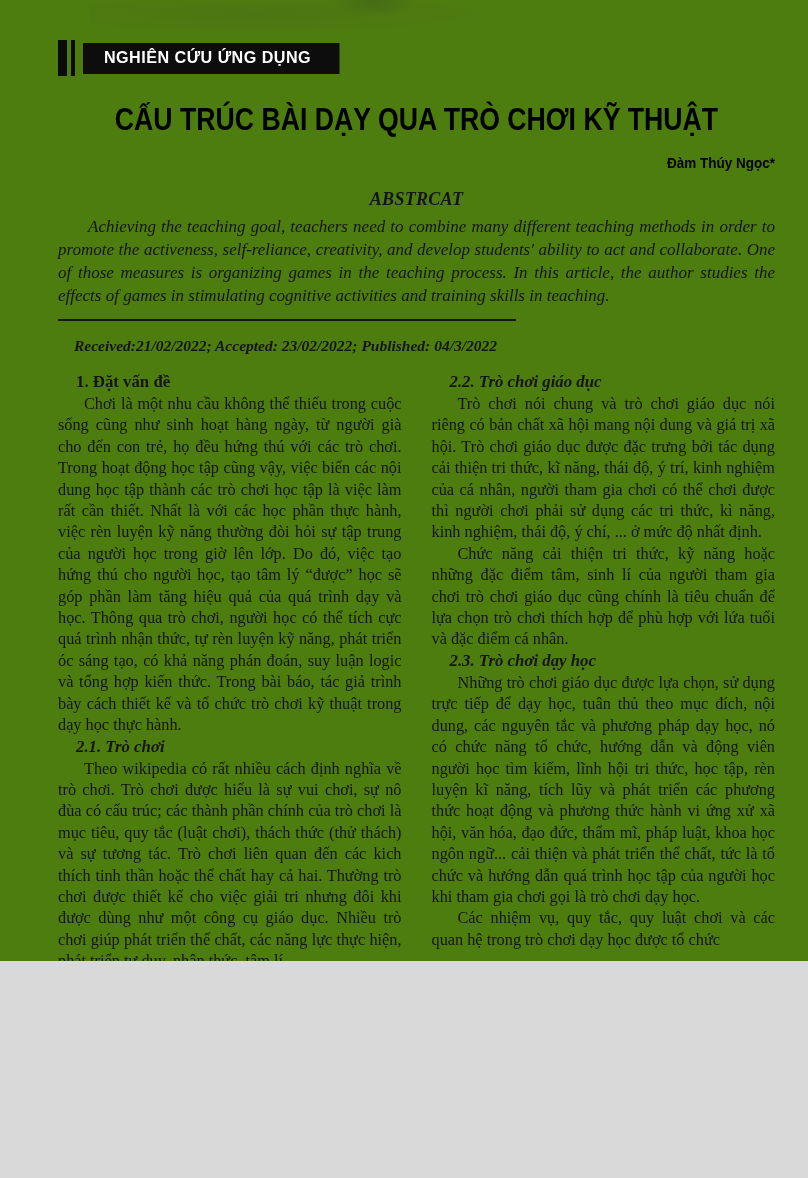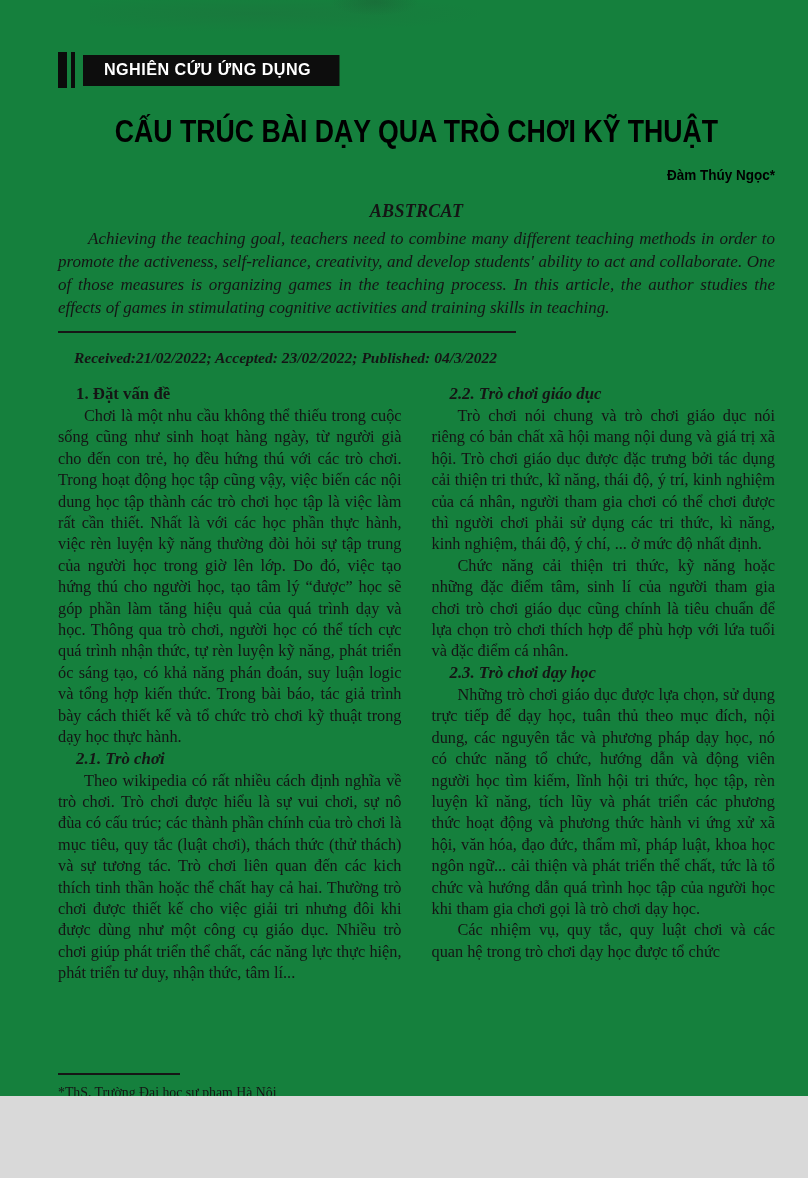--- a/index.html
+++ b/index.html
@@ -1,21 +1,21 @@
 <!DOCTYPE html>
 <html><head>
 <meta charset="utf-8">
 <style>
   html,body{margin:0;padding:0;background:#d9d9d9;}
   .page{
     position:relative;
-    width:808px;height:1096px;
-    background:#15803d;
+    width:808px;height:961px;
+    background:#4d7c0f;
     box-sizing:border-box;
-    padding:52px 33px 0 58px;
+    padding:40px 33px 0 58px;
     font-family:"Liberation Serif", serif;
     color:#151515;
     overflow:hidden;
   }
   
   .smudge{position:absolute;pointer-events:none;}
   .smudge.s1{left:90px;top:0;width:420px;height:34px;
     background:radial-gradient(ellipse at 40% 40%, rgba(60,60,60,.10), rgba(0,0,0,0) 65%);}
   .smudge.s2{left:330px;top:0;width:90px;height:16px;
     background:radial-gradient(ellipse at 50% 10%, rgba(40,40,40,.18), rgba(0,0,0,0) 70%);}

